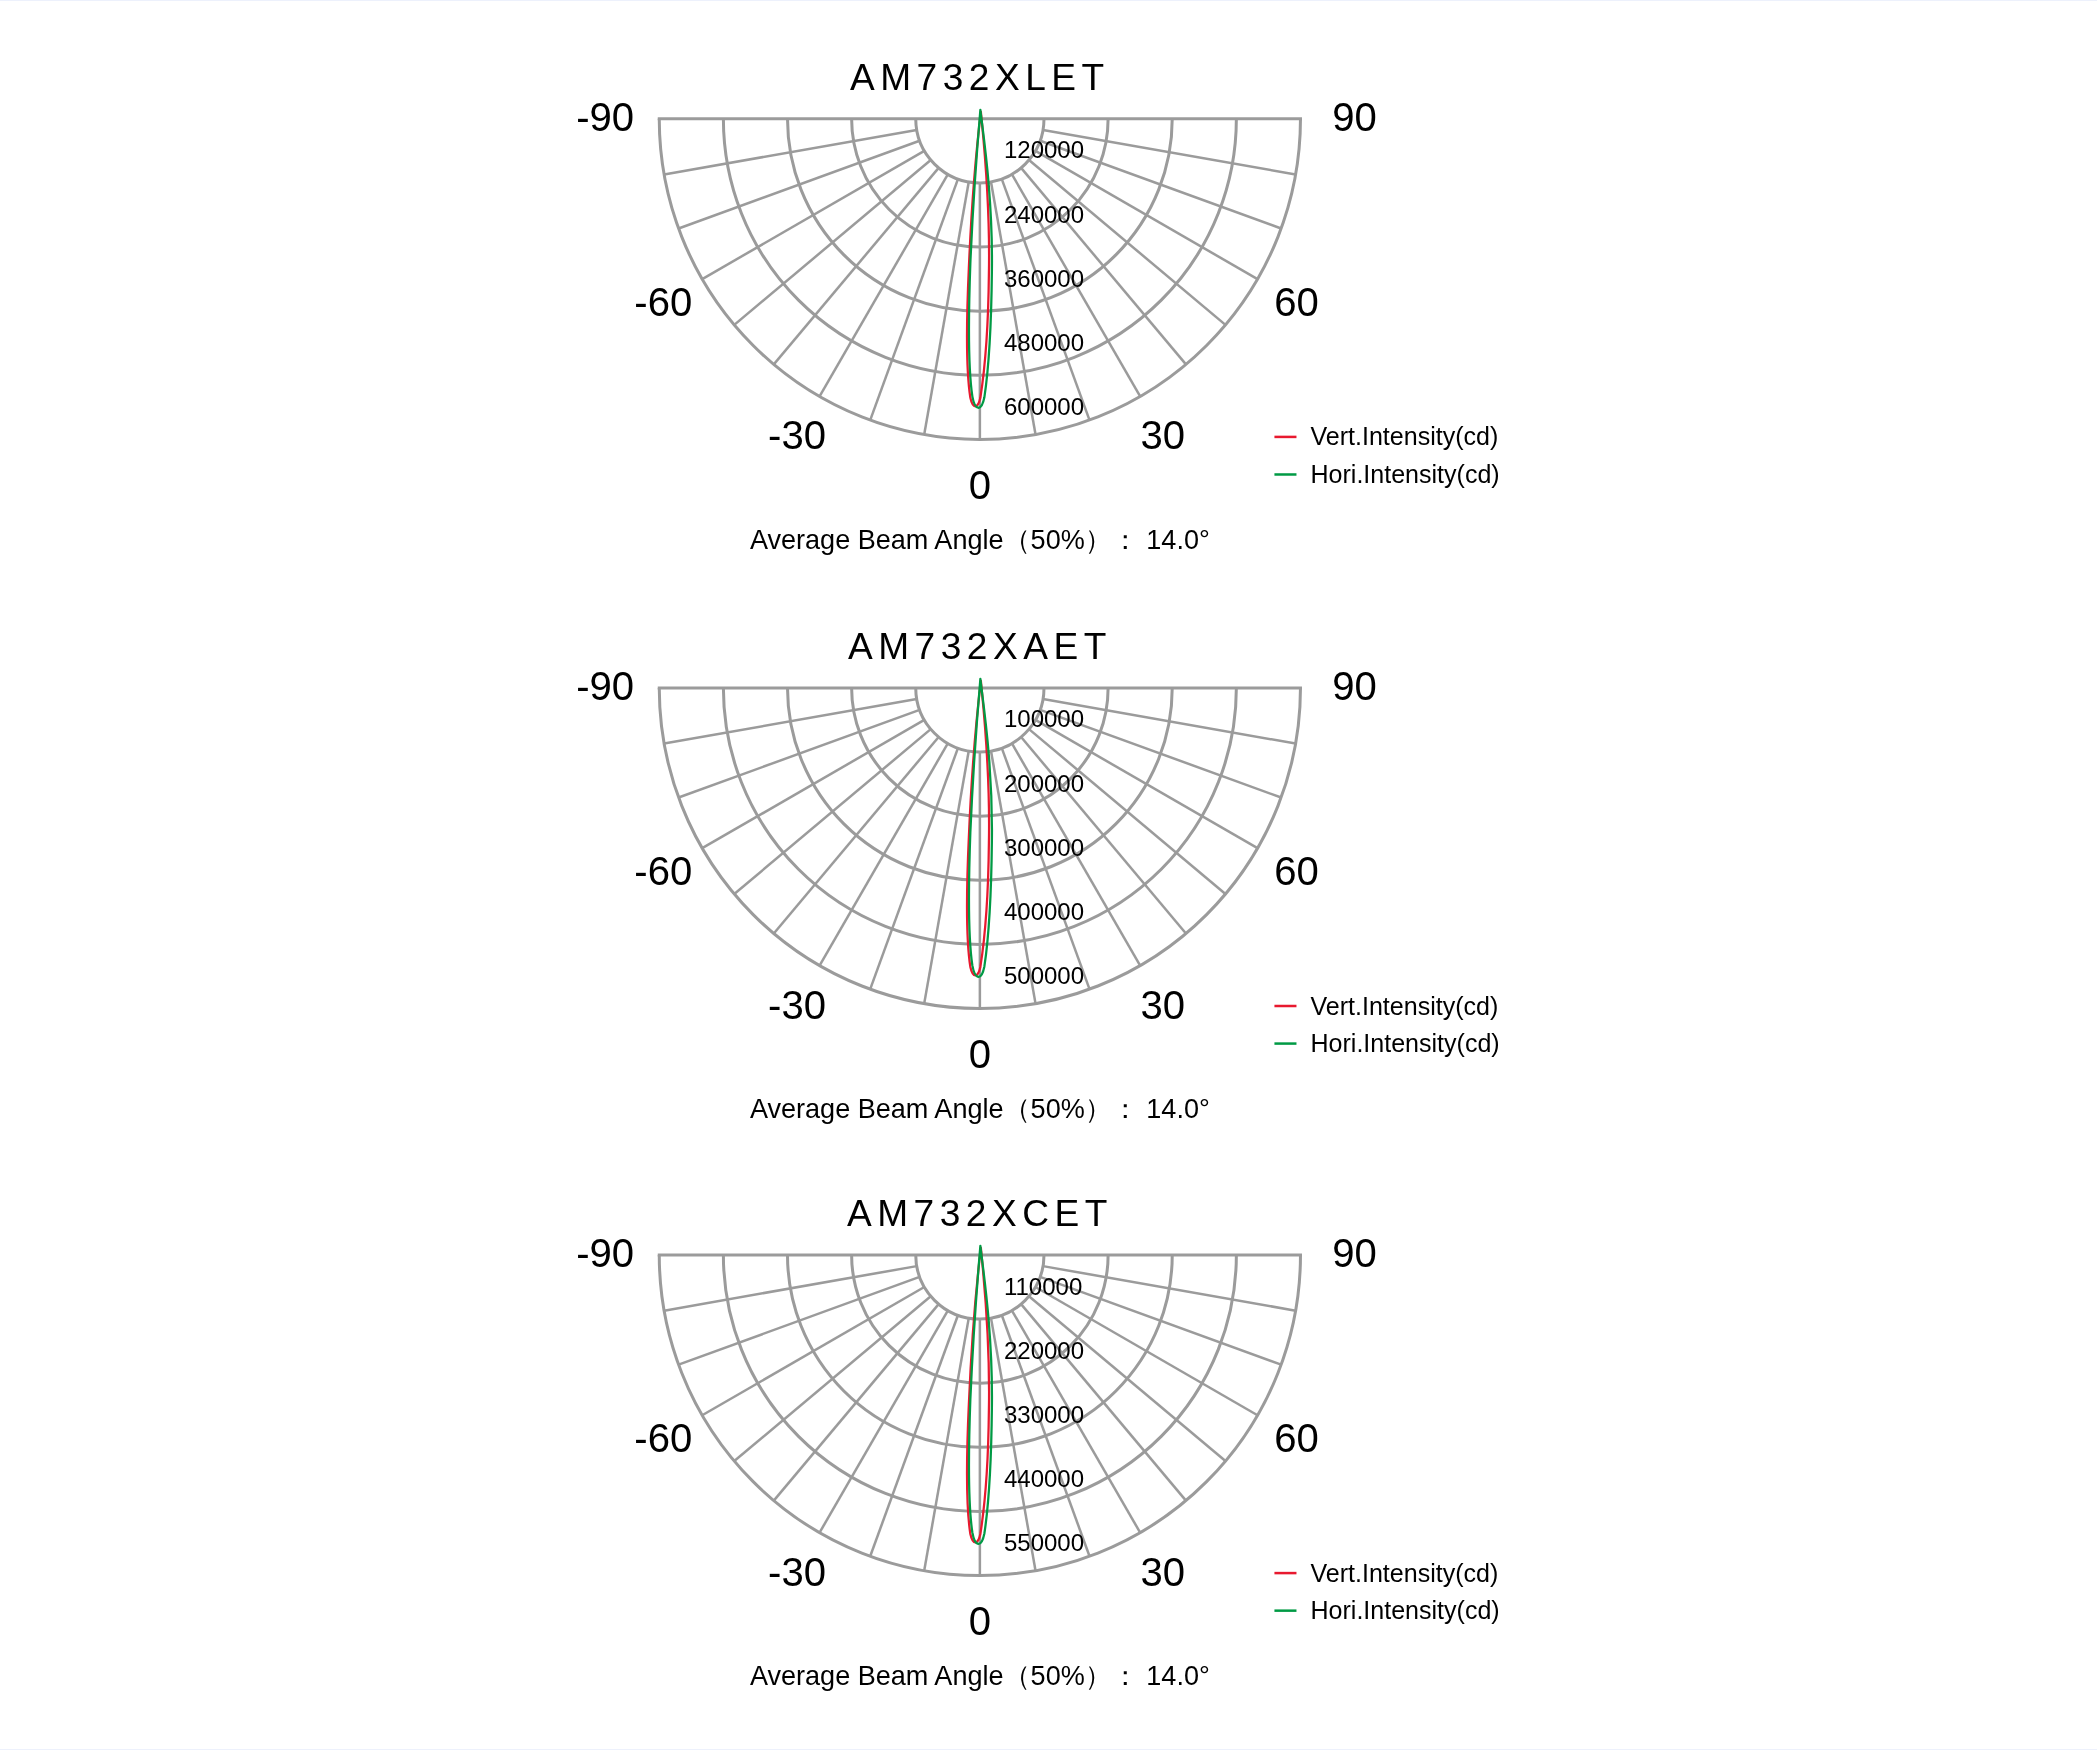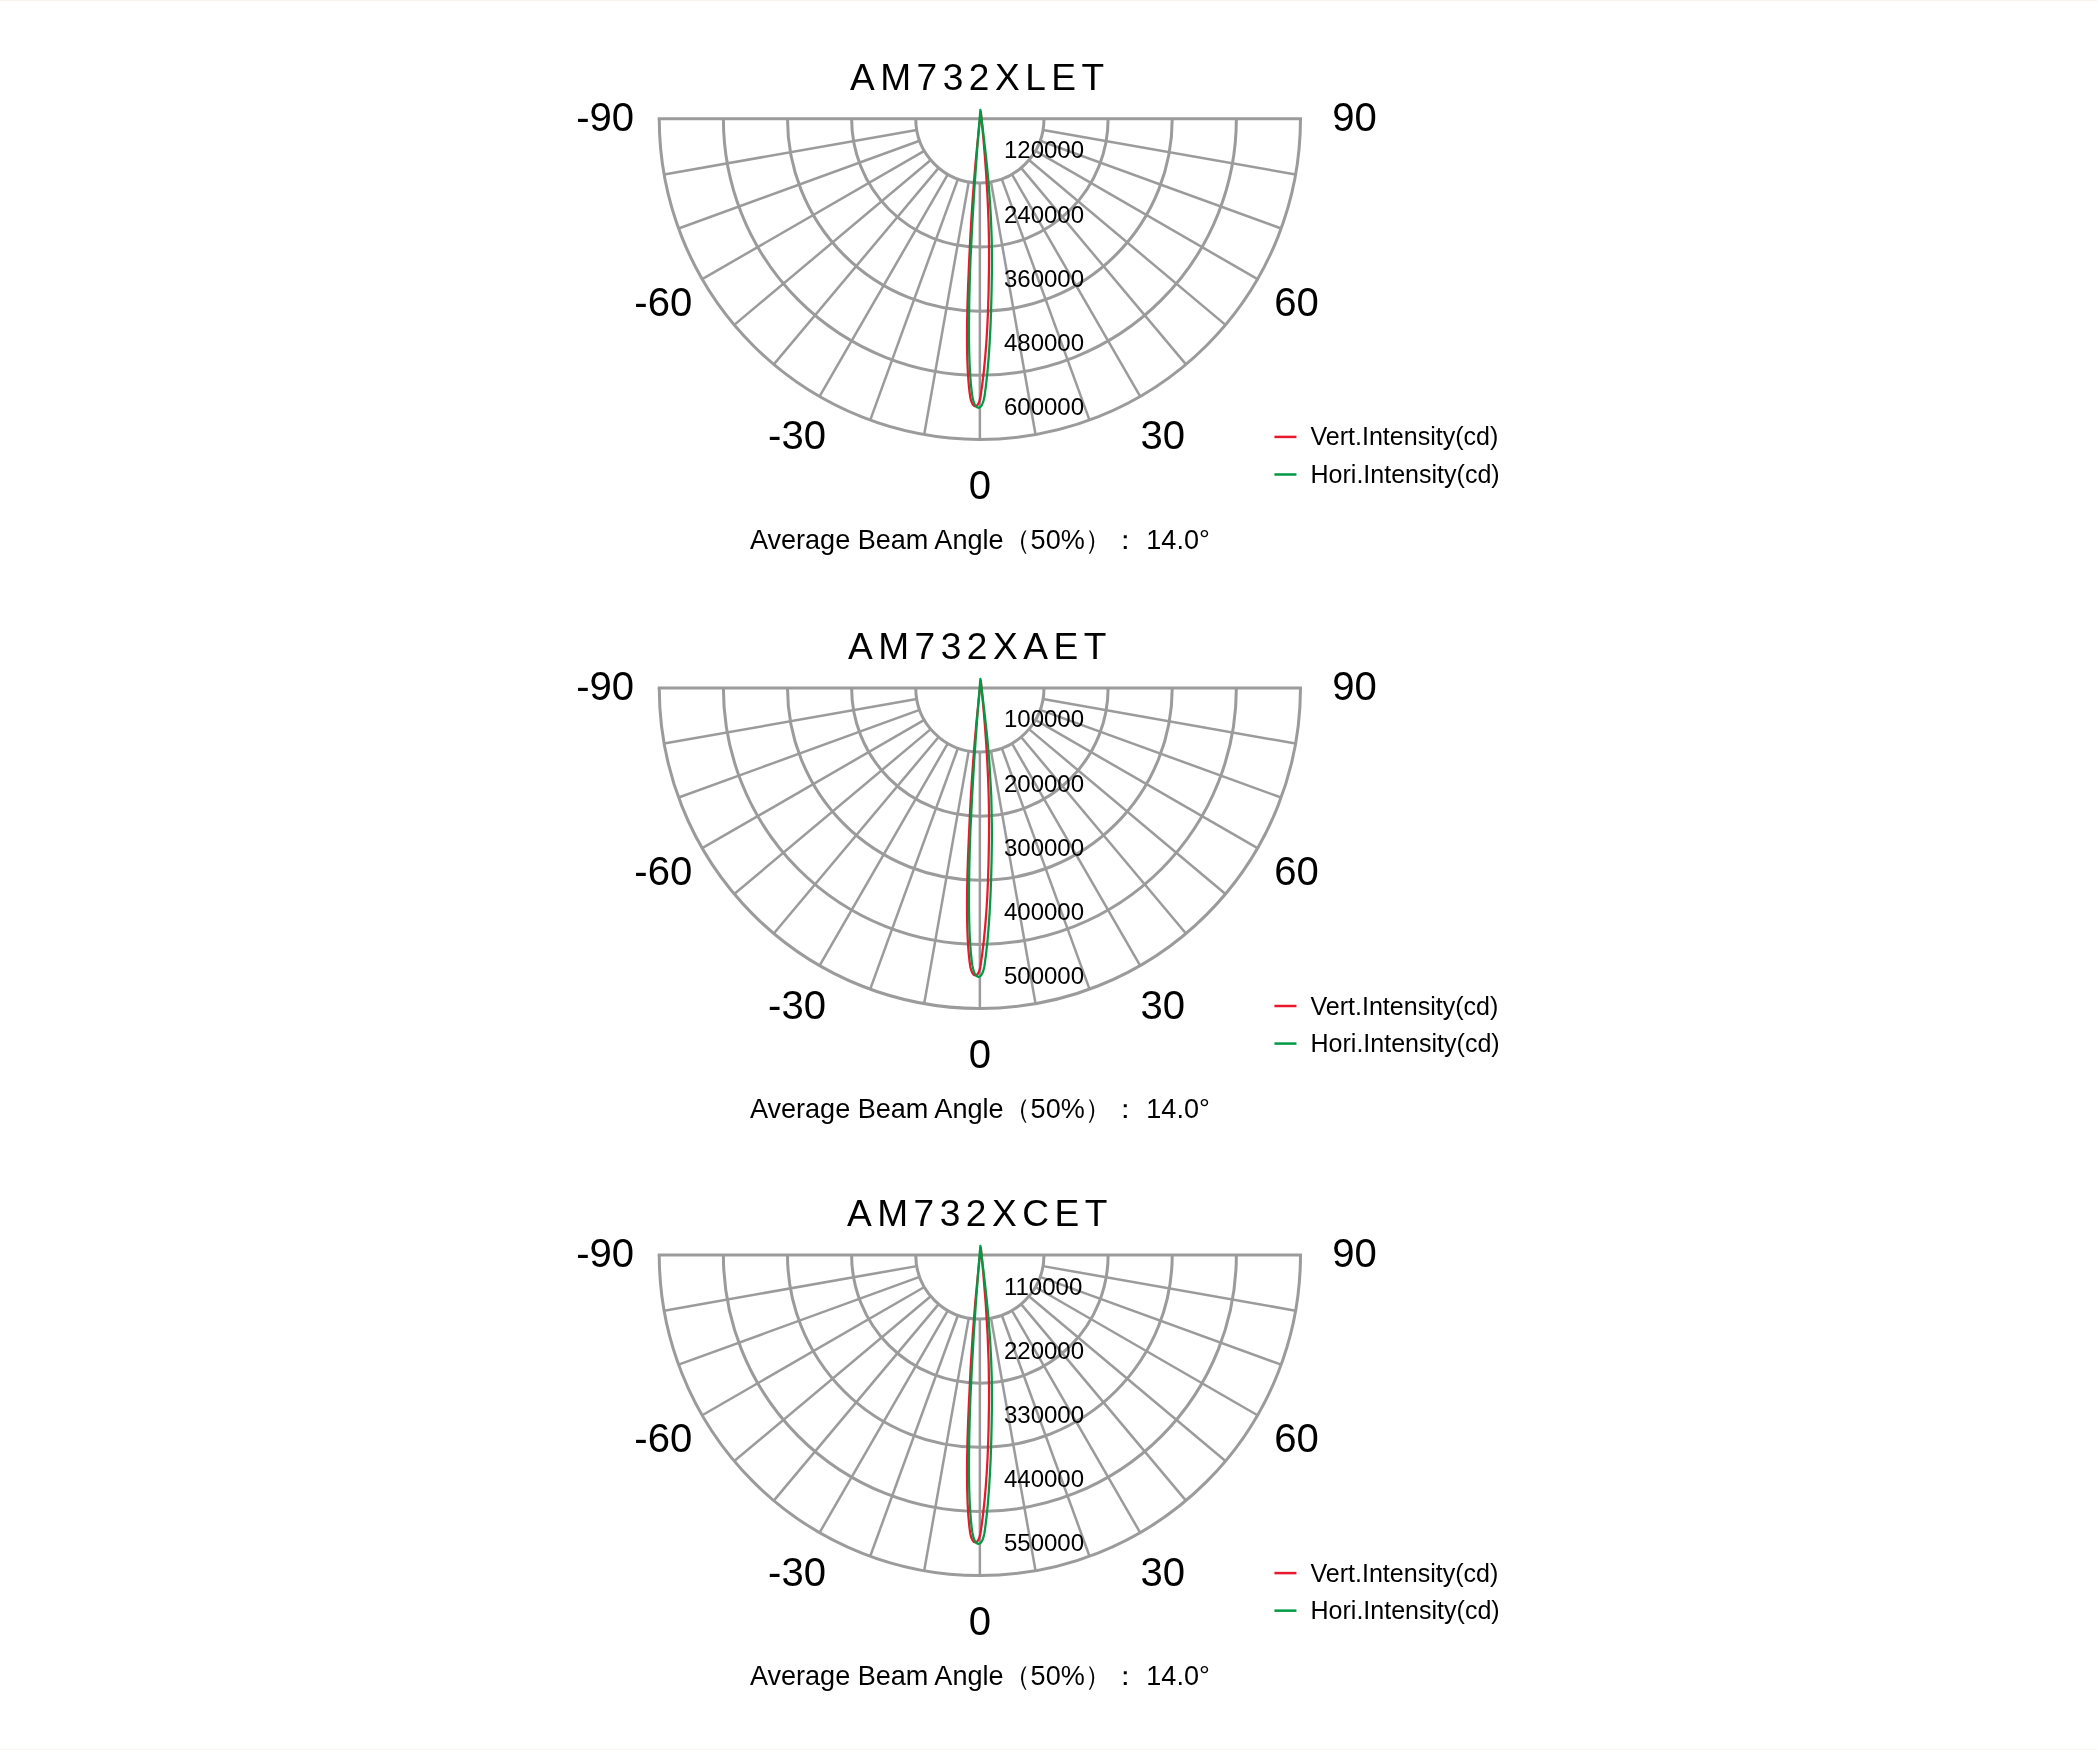--- a/index.html
+++ b/index.html
@@ -1,17 +1,17 @@
 <!DOCTYPE html>
 <html style="font-size:8px"><head>
 <meta charset="utf-8">
 <style>
   html,body{margin:0;padding:0;background:#ffffff;}
   body{width:2097px;height:1750px;font-family:"Liberation Sans",sans-serif;}
-  #stage{position:relative;width:2097px;height:1750px;background:#a16207;overflow:hidden;text-align:right;}
+  #stage{position:relative;width:2097px;height:1750px;background:#1d4ed8;overflow:hidden;text-align:right;}
   svg text{fill:#000000;}
   .chart-title{font-size:74px;letter-spacing:11px;}
   .angle-label{font-size:80px;}
   .ring-label{font-size:48px;}
   .legend-label{font-size:50px;}
   .caption-text{font-size:54px;}
 </style>
 </head>
 <body>
 

